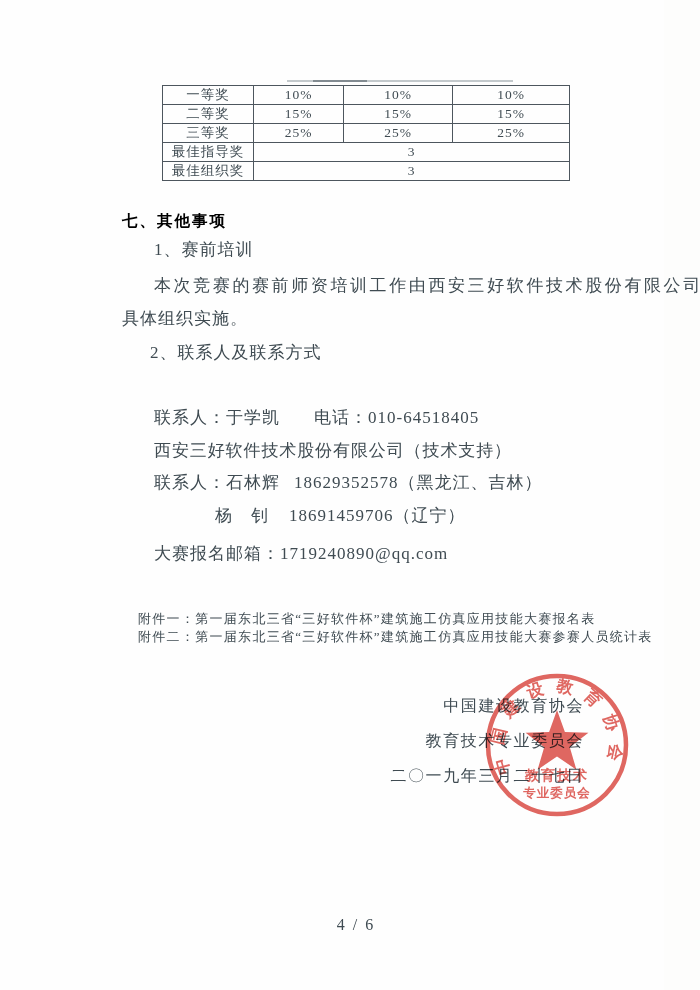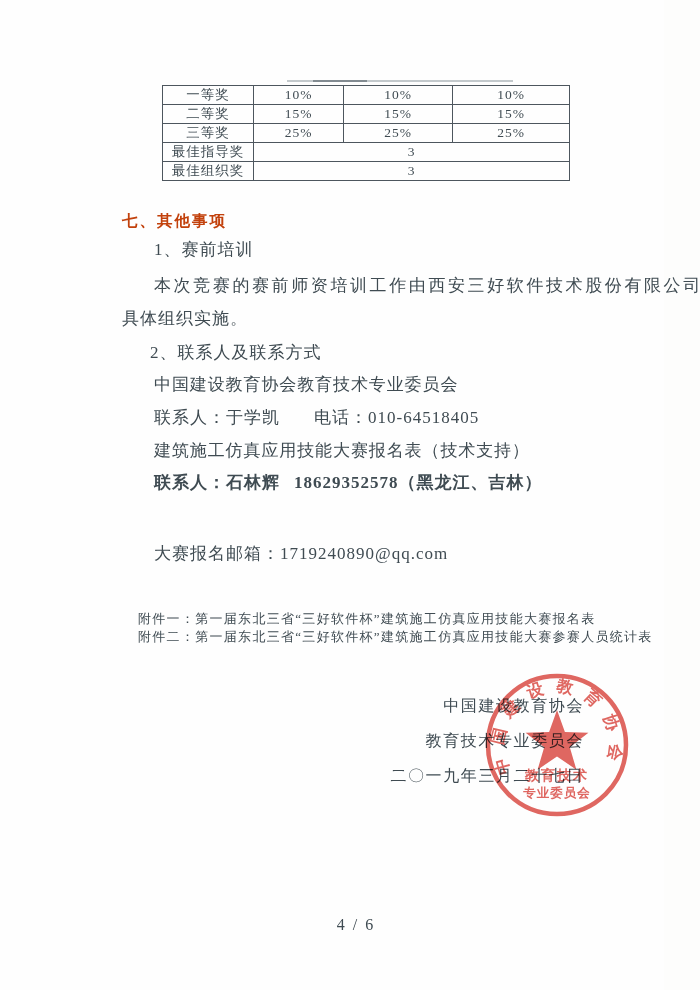--- a/index.html
+++ b/index.html
@@ -4,21 +4,21 @@
 <style>
   html,body{margin:0;padding:0;}
   body{
     width:700px;height:990px;background:#fdfdfc;overflow:hidden;
     font-family:"Liberation Serif","DejaVu Serif",serif;
     color:#3f4b52;
   }
   .page{position:relative;width:664px;height:990px;background:#fefefe;}
   .abs{position:absolute;white-space:nowrap;}
   .line{font-size:17px;line-height:20px;letter-spacing:1px;}
-  .heading{font-size:15.5px;font-weight:700;letter-spacing:2px;color:#c2410c;}
+  .heading{font-size:15.5px;font-weight:700;letter-spacing:2px;color:#000000;}
   .para-just{letter-spacing:2.6px;}
   .org{letter-spacing:0.9px;}
   .attach{font-size:13px;line-height:18px;letter-spacing:1.3px;}
   .sig{font-size:16px;line-height:20px;letter-spacing:1.6px;text-align:right;}
   .email-u{text-underline-offset:3px;text-align:right;}
   .gap34{margin-left:34px;}
   .gap20{margin-left:20px;}
   .gap14{margin-left:14px;}
   
   .tbl-wrap{position:absolute;left:162px;top:85px;width:407px;}
@@ -84,32 +84,34 @@
         </tr>
       </tbody>
     </table>
   </div>
 
   <div class="abs heading" style="left:122px;top:211px;">七、其他事项</div>
   <div class="abs line" style="left:154px;top:240px;">1、赛前培训</div>
   <div class="abs line para-just" style="left:154px;top:276px;">本次竞赛的赛前师资培训工作由西安三好软件技术股份有限公司</div>
   <div class="abs line" style="left:122px;top:309px;">具体组织实施。</div>
   <div class="abs line" style="left:150px;top:343px;">2、联系人及联系方式</div>
-  <div class="abs line org" style="left:154px;top:375px;">中国建设教育协会教育技术专业委员会</div>
 
   <div class="abs line" style="left:154px;top:408px;">
     <span>联系人：于学凯</span><span class="gap34">电话：010-64518405</span>
   </div>
 
-  <div class="abs line org" style="left:154px;top:441px;">建筑施工仿真应用技能大赛报名表（技术支持）</div>
+  <div class="abs line org" style="left:154px;top:441px;">西安三好软件技术股份有限公司（技术支持）</div>
 
-  <div class="abs line" style="left:154px;top:473px;font-weight:bold;">
+  <div class="abs line" style="left:154px;top:473px;">
     <span>联系人：石林辉</span><span class="gap14">18629352578（黑龙江、吉林）</span>
   </div>
 
+  <div class="abs line" style="left:215px;top:506px;">
+    <span>杨　钊</span><span class="gap20">18691459706（辽宁）</span>
+  </div>
 
   <div class="abs line" style="left:154px;top:544px;">
     <span>大赛报名邮箱：</span><span class="email-u">1719240890@qq.com</span>
   </div>
 
   <div class="abs attach" style="left:138px;top:610px;">附件一：第一届东北三省“三好软件杯”建筑施工仿真应用技能大赛报名表</div>
   <div class="abs attach" style="left:138px;top:628px;">附件二：第一届东北三省“三好软件杯”建筑施工仿真应用技能大赛参赛人员统计表</div>
 
   <div class="abs sig" style="right:80px;top:696px;">中国建设教育协会</div>
   <div class="abs sig" style="right:80px;top:766px;">二〇一九年三月二十七日</div>

